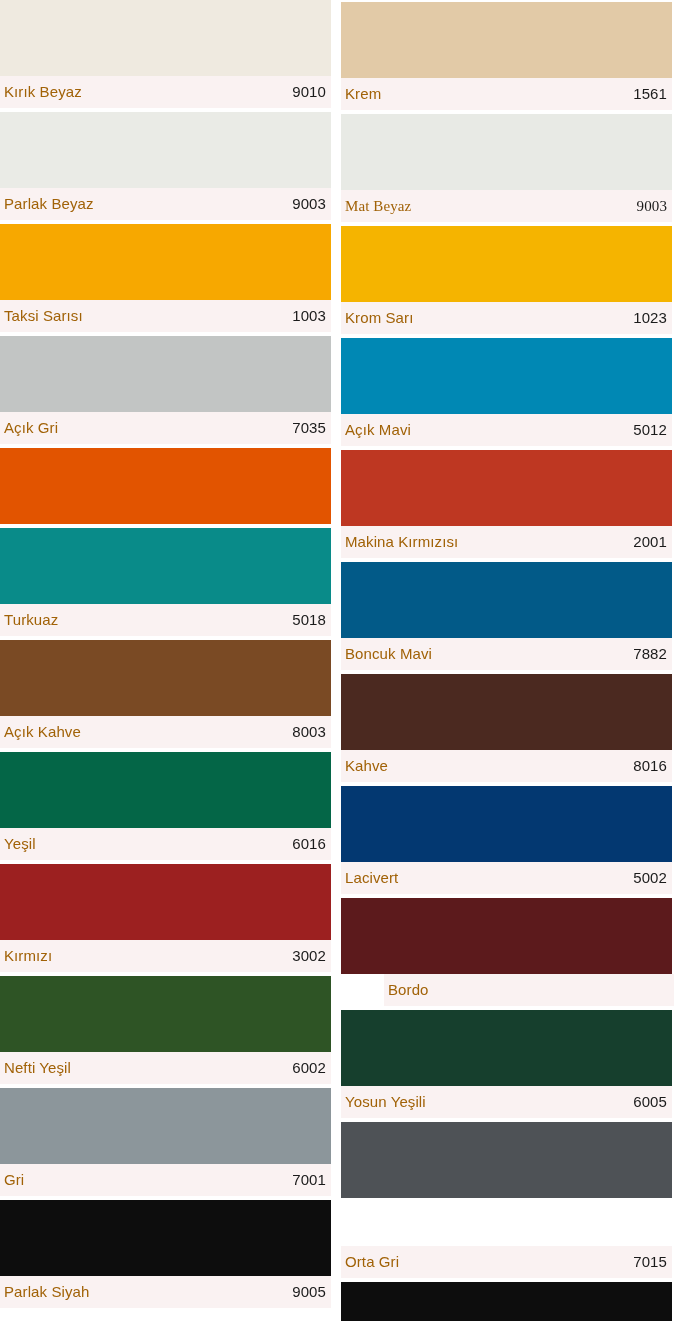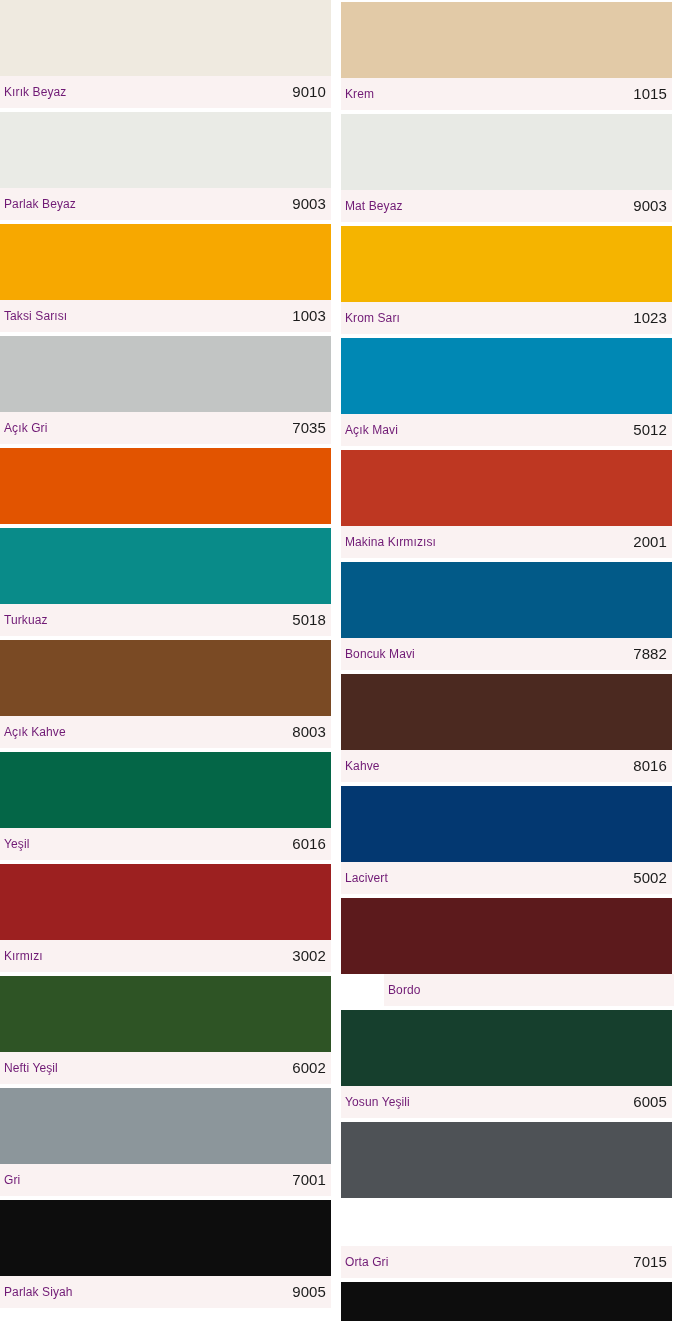--- a/index.html
+++ b/index.html
@@ -49,23 +49,23 @@
     width: 331px;
     height: 32px;
     background: #faf2f2;
     box-sizing: border-box;
   }
 
   .swatch-name {
     position: absolute;
     left: 4px;
     top: 8px;
-    font-size: 12px;
+    font-size: 15px;
     line-height: 16px;
-    color: #701a75;
+    color: #a16207;
     letter-spacing: 0.1px;
     white-space: nowrap;
   }
 
   .swatch-code {
     position: absolute;
     right: 5px;
     top: 8px;
     font-size: 15px;
     line-height: 16px;
@@ -175,27 +175,27 @@
           <span class="swatch-name">Parlak Siyah</span>
           <span class="swatch-code">9005</span>
         </div>
       </div>
     </div>
   <div class="column column-right">
       <div class="swatch-card">
         <div class="swatch-chip" style="background: rgb(226, 202, 167);"></div>
         <div class="swatch-label" style="background: rgb(250, 242, 242);">
           <span class="swatch-name">Krem</span>
-          <span class="swatch-code">1015</span>
+          <span class="swatch-code">1561</span>
         </div>
       </div>
       <div class="row-gap" style="height: 4px;"></div>
       <div class="swatch-card">
         <div class="swatch-chip" style="background: rgb(232, 234, 229);"></div>
-        <div class="swatch-label" style="background: rgb(250, 242, 242);">
+        <div class="swatch-label" style="background: rgb(250, 242, 242); font-family: Liberation Serif, serif;">
           <span class="swatch-name">Mat Beyaz</span>
           <span class="swatch-code">9003</span>
         </div>
       </div>
       <div class="row-gap" style="height: 4px;"></div>
       <div class="swatch-card">
         <div class="swatch-chip" style="background: rgb(245, 180, 0);"></div>
         <div class="swatch-label" style="background: rgb(250, 242, 242);">
           <span class="swatch-name">Krom Sarı</span>
           <span class="swatch-code">1023</span>

